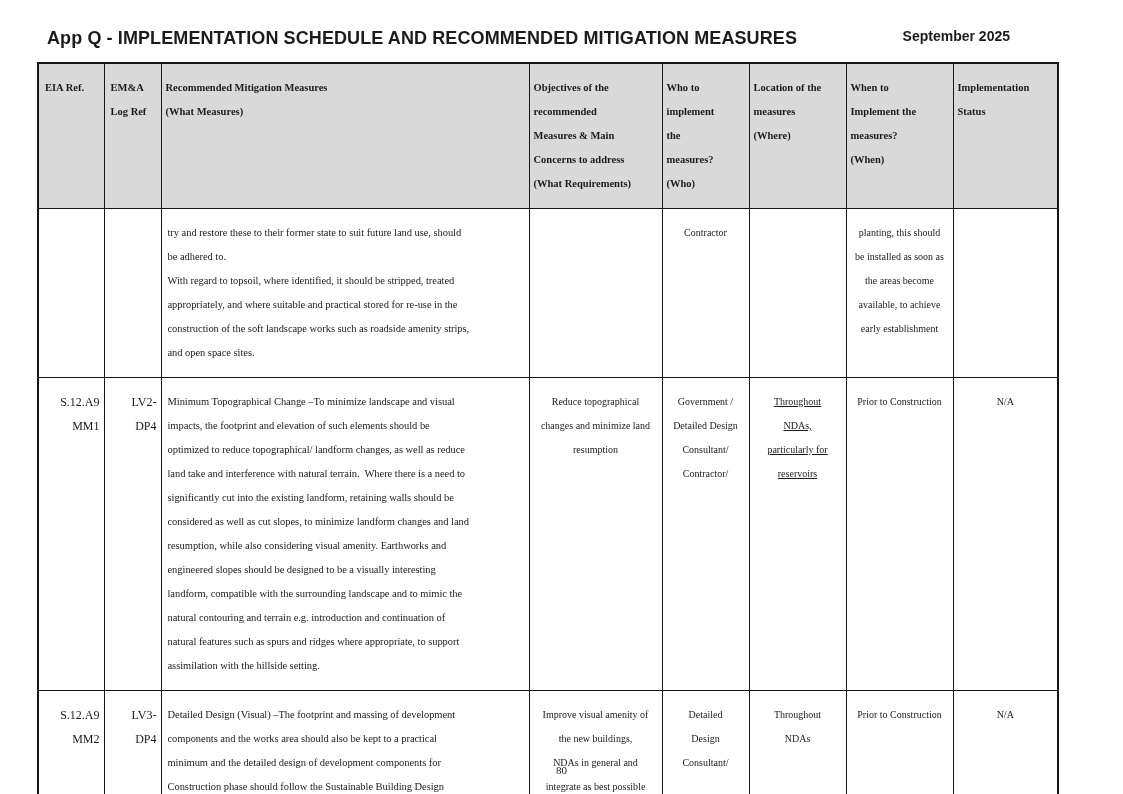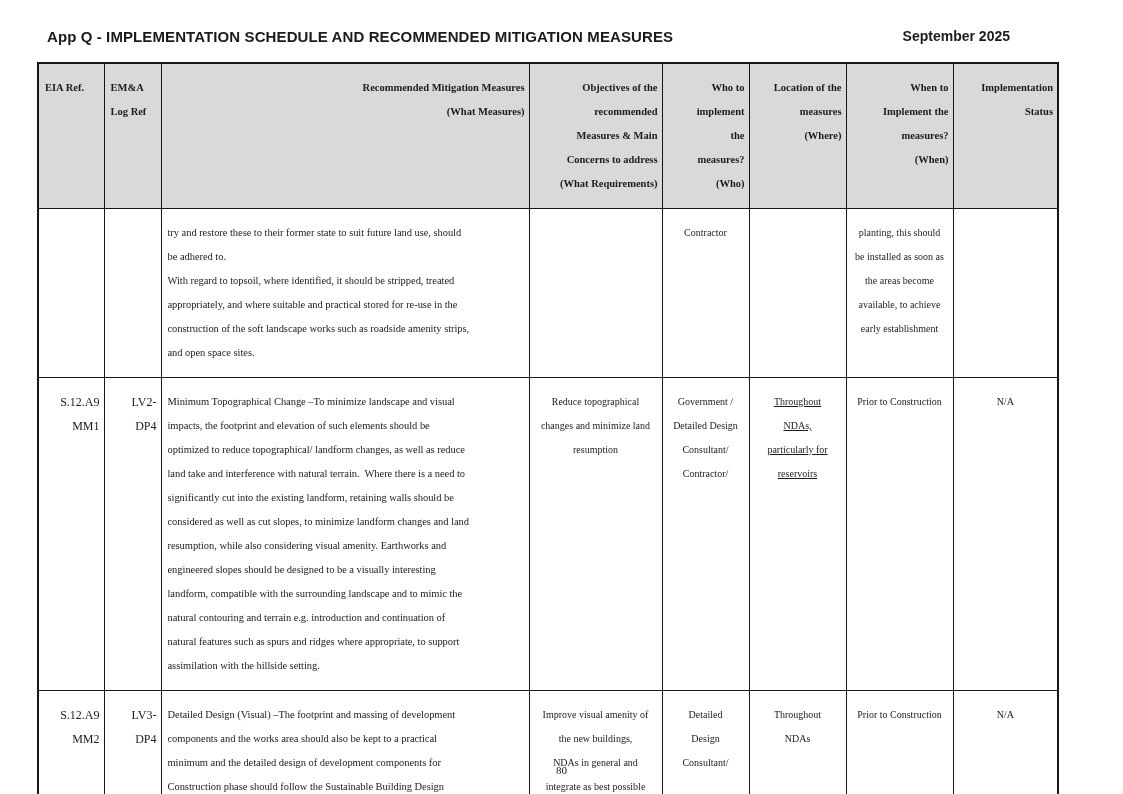--- a/index.html
+++ b/index.html
@@ -8,21 +8,21 @@
     width:1123px; height:794px;
     margin:0 auto;
     background:#ffffff;
     font-family:"Liberation Serif", serif;
     color:#1b1b1b;
     overflow:hidden;
   }
   .doc-title {
     position:absolute; left:47px; top:28px;
     font-family:"Liberation Sans", sans-serif;
-    font-weight:bold; font-size:15px;
+    font-weight:bold; font-size:18px;
     letter-spacing:0.1px;
     white-space:nowrap;
   }
   .doc-date {
     position:absolute; right:113px; top:28px;
     font-family:"Liberation Sans", sans-serif;
     font-weight:bold; font-size:14px;
     white-space:nowrap;
   }
   table.sched {
@@ -36,21 +36,21 @@
     border:1px solid #161616;
     vertical-align:top;
     overflow:hidden;
     line-height:24px;
     padding:12px 4px;
   }
   .sched th {
     background:#d9d9d9;
     font-weight:bold;
     font-size:10.5px;
-    text-align:right;
+    text-align:left;
     white-space:pre-line;
   }
   .sched th.leftal { text-align:left; padding-left:6px; }
   .sched td {
     font-size:10px;
     text-align:center;
     white-space:pre-line;
   }
   .sched td.refcol {
     font-size:12px;

